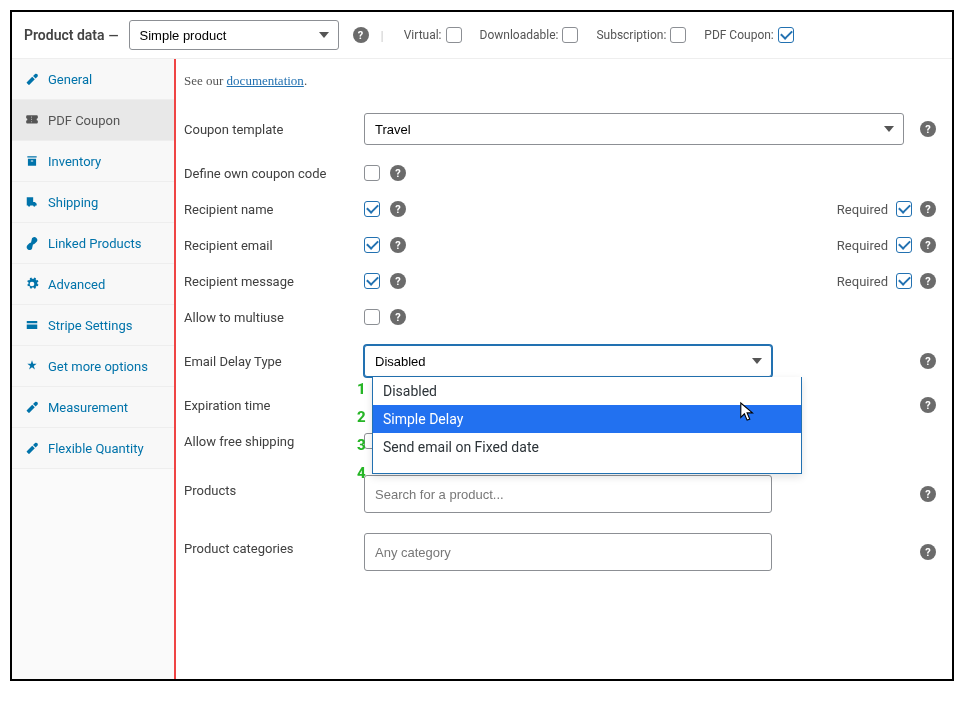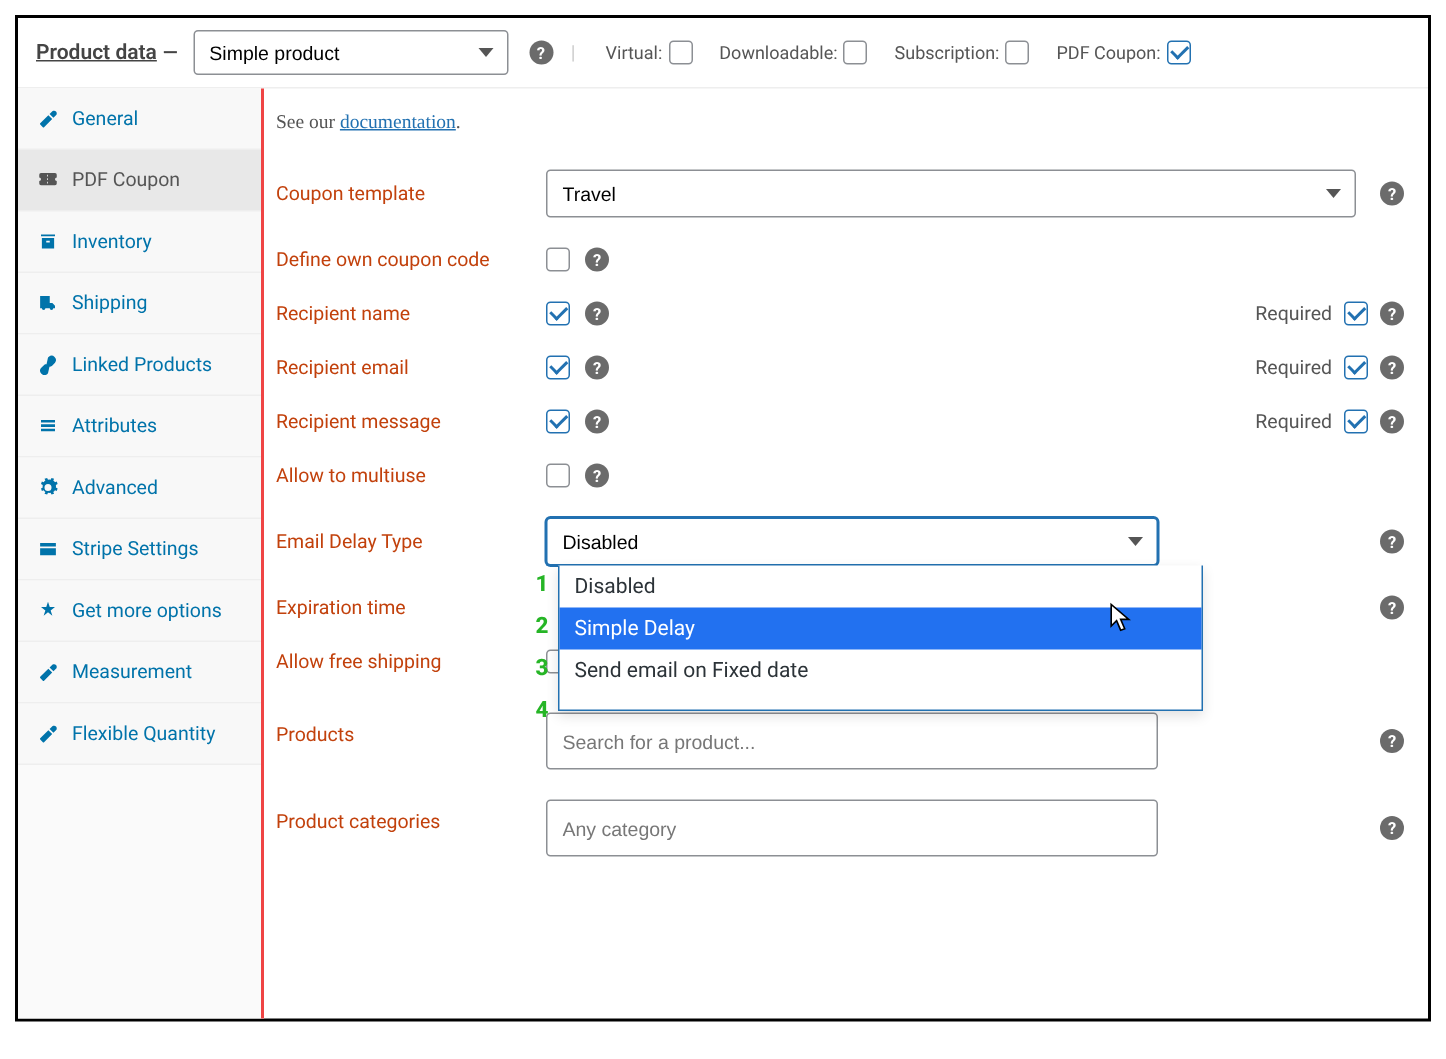--- a/index.html
+++ b/index.html
@@ -14,21 +14,21 @@
     width: 944px;
     border: 2px solid #000;
     background: #fff;
   }
   .panel-header {
     display: flex;
     align-items: center;
     padding: 8px 12px;
     border-bottom: 1px solid #eee;
   }
-  .panel-title { font-weight: 600; font-size: 14px; margin-right: 4px; text-decoration: underline; }
+  .panel-title { font-weight: 600; font-size: 14px; margin-right: 4px; }
   .panel-title-dash { font-weight: 600; margin-right: 10px; }
   .product-type-select {
     width: 210px; height: 30px; border: 1px solid #8c8f94; border-radius: 3px;
     padding: 0 28px 0 10px; font-size: 13px; background: #fff;
     appearance: none; -webkit-appearance: none; position: relative;
   }
   .select-wrapper { position: relative; display: inline-block; }
   .select-wrapper::after {
     content: ""; position: absolute; right: 10px; top: 50%; transform: translateY(-50%);
     border-left: 5px solid transparent; border-right: 5px solid transparent;
@@ -62,21 +62,21 @@
     padding: 12px 12px; font-size: 13px; color: #0073aa; cursor: pointer;
     border-bottom: 1px solid #eee; background: #f8f8f8;
   }
   .tab.active { background: #e8e8e8; color: #555; }
   .tab .ico { width: 16px; height: 16px; display: inline-flex; align-items:center; justify-content:center; color: #0073aa; flex-shrink:0; }
   .tab.active .ico { color: #555; }
   .content { flex: 1; padding: 8px 16px 16px 8px; position: relative; }
   .intro { padding: 6px 0 14px 0; font-size: 13px; color: #555; font-family: Liberation Serif, serif; }
   .intro a { color: #2271b1; text-decoration: underline; }
   .form-row { display: flex; align-items: center; padding: 10px 0; }
-  .form-row .lbl { width: 180px; color: #c2410c; font-size: 13px; }
+  .form-row .lbl { width: 180px; color: #404040; font-size: 13px; }
   .form-row .ctrl { flex: 1; display: flex; align-items: center; gap: 10px; }
   .form-row .req { display: flex; align-items: center; gap: 8px; margin-left: auto; color: #555; font-size: 13px; }
   .sel-full {
     flex: 1; height: 32px; border: 1px solid #8c8f94; border-radius: 3px;
     padding: 0 28px 0 10px; font-size: 13px; background: #fff; appearance: none;
   }
   .sel-full.open { border-color: #2271b1; box-shadow: 0 0 0 1px #2271b1; }
   .sel-wrap-full { position: relative; flex: 1; display:flex; }
   .sel-wrap-full::after {
     content: ""; position: absolute; right: 10px; top: 50%; transform: translateY(-50%);
@@ -178,28 +178,20 @@
         <span class="ico">
           <svg viewBox="0 0 24 24" width="14" height="14" fill="currentColor">
               <path d="M10 13a5 5 0 007 0l3-3a5 5 0 00-7-7l-1 1m2 9a5 5 0 00-7 0l-3 3a5 5 0 007 7l1-1"></path>
             </svg>
         </span>
         <span>Linked Products</span>
       </div>
       <div class="tab">
         <span class="ico">
           <svg viewBox="0 0 24 24" width="14" height="14" fill="currentColor">
-              <path d="M4 5h16v3H4V5zm0 5h16v3H4v-3zm0 5h16v3H4v-3z"></path>
-            </svg>
-        </span>
-        <span>Attributes</span>
-      </div>
-      <div class="tab">
-        <span class="ico">
-          <svg viewBox="0 0 24 24" width="14" height="14" fill="currentColor">
               <path d="M12 8a4 4 0 100 8 4 4 0 000-8zm9 4l2 1-1 3-2-1a8 8 0 01-2 2l1 2-3 1-1-2a8 8 0 01-3 0l-1 2-3-1 1-2a8 8 0 01-2-2l-2 1-1-3 2-1a8 8 0 010-3l-2-1 1-3 2 1a8 8 0 012-2l-1-2 3-1 1 2a8 8 0 013 0l1-2 3 1-1 2a8 8 0 012 2l2-1 1 3-2 1a8 8 0 010 3z"></path>
             </svg>
         </span>
         <span>Advanced</span>
       </div>
       <div class="tab">
         <span class="ico">
           <svg viewBox="0 0 24 24" width="14" height="14" fill="currentColor">
               <path d="M3 5h18v4H3V5zm0 6h18v8H3v-8z"></path>
             </svg>

